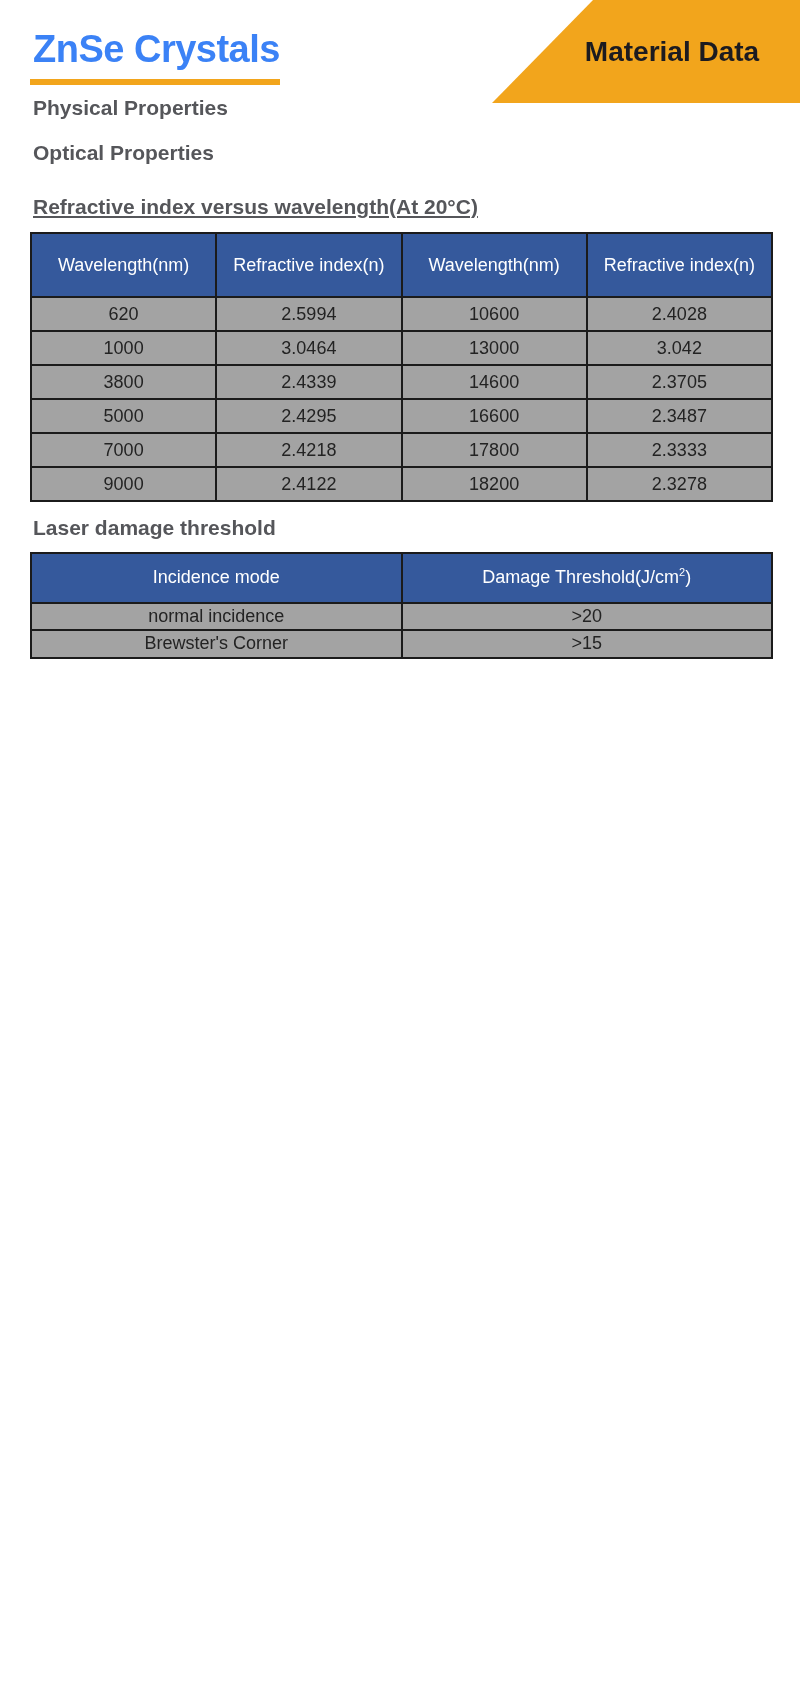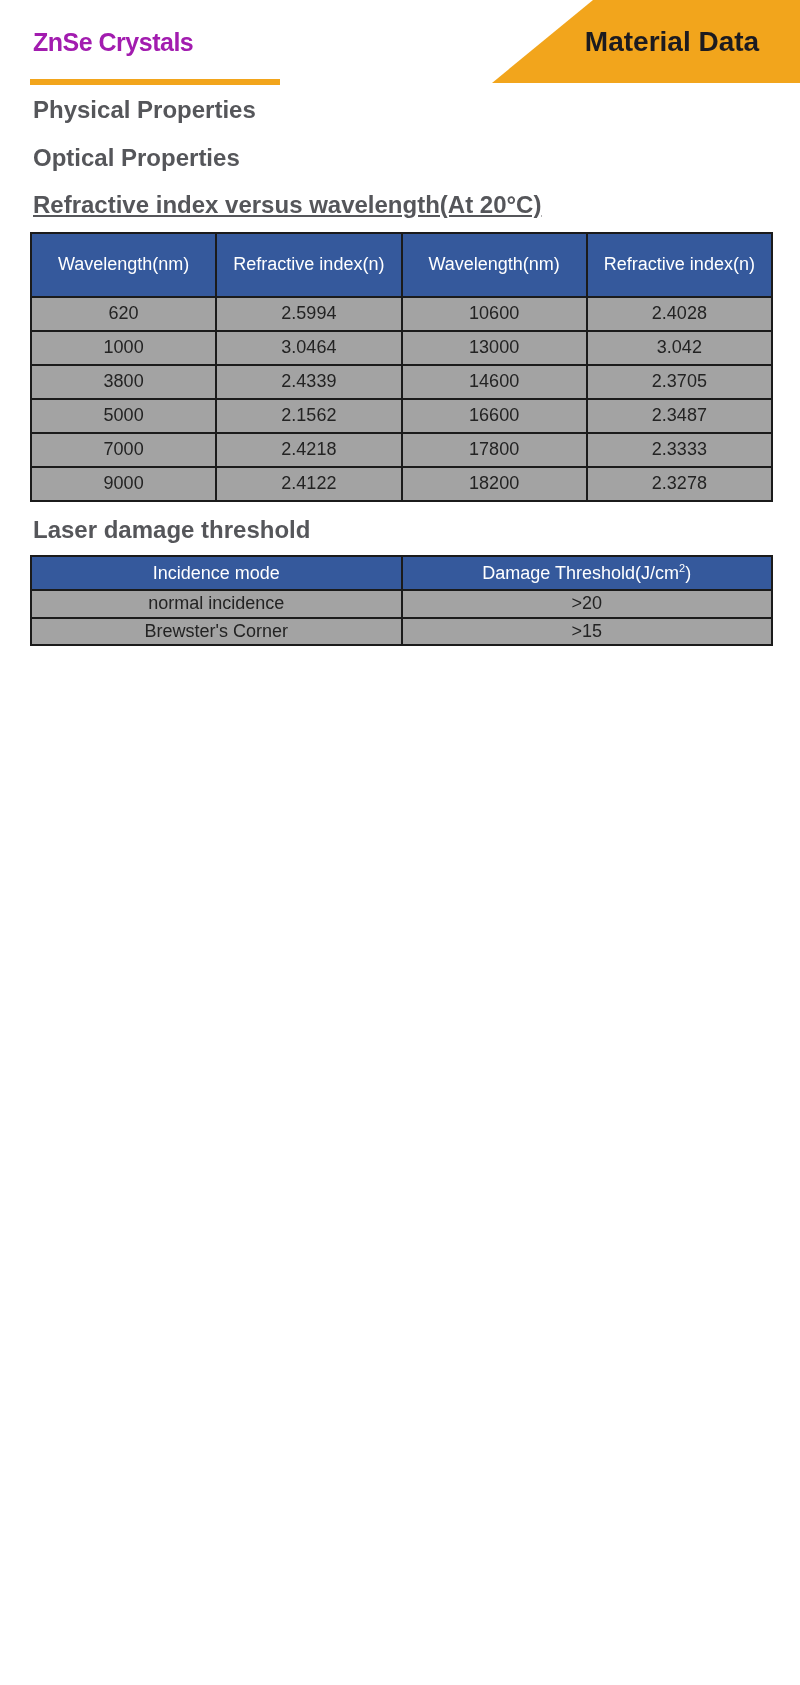--- a/index.html
+++ b/index.html
@@ -9,44 +9,44 @@
     --headgray:#55565A;
     --ink:#232323;
   }
   *{box-sizing:border-box;}
   html,body{margin:0;padding:0;background:#fff;}
   body{width:800px;font-family:"Liberation Sans","DejaVu Sans",sans-serif;color:var(--ink);}
   .page{position:relative;width:800px;height:1685px;overflow:hidden;background:#fff;}
 
   
   .hdr{position:relative;height:92px;}
-  .banner{position:absolute;top:0;right:0;width:308px;height:83px;background:var(--orange);
+  .banner{position:absolute;top:0;right:0;width:308px;height:103px;background:var(--orange);
           clip-path:polygon(32.8% 0,100% 0,100% 100%,0 100%);
           display:flex;align-items:center;justify-content:center;}
   .banner-label{font-size:28px;font-weight:700;color:#1c1b20;padding-left:52px;white-space:nowrap;}
-  .page-title{position:absolute;left:33px;top:28px;margin:0;font-size:25px;font-weight:700;color:#a21caf;letter-spacing:-0.5px;}
+  .page-title{position:absolute;left:33px;top:28px;margin:0;font-size:38px;font-weight:700;color:#3b82f6;letter-spacing:-0.5px;}
   .title-underline{position:absolute;left:30px;top:79px;width:250px;height:6px;background:var(--orange);}
 
   
-  h2{font-size:24px;font-weight:700;color:var(--headgray);margin:0 0 0 33px;line-height:1.18;}
+  h2{font-size:21px;font-weight:700;color:var(--headgray);margin:0 0 0 33px;line-height:1.18;}
   #physical-heading{margin-top:4px;margin-bottom:6px;}
-  #optical-heading{margin-top:14px;margin-bottom:4px;}
+  #optical-heading{margin-top:14px;margin-bottom:15px;}
   #refractive-heading{margin-top:14px;margin-bottom:13px;text-decoration:underline;}
   #laser-heading{margin-top:14px;margin-bottom:11px;}
 
   
   table{border-collapse:collapse;margin-left:30px;width:743px;table-layout:fixed;}
   td{border:2px solid var(--border);text-align:center;vertical-align:middle;
      font-size:18px;padding:1px 4px;line-height:1.3;margin-top:8px;}
   .label-cell,.head-cell{background:var(--blue);color:#fff;font-weight:400;}
   .value-cell{background:#a3a3a3;color:var(--ink);}
   #refractive-table td{height:34px;}
   #refractive-table .head-cell{height:64px;}
   #laser-table td{height:16px;}
-  #laser-table .head-cell{height:34px;}
+  #laser-table .head-cell{height:50px;}
   sup{font-size:11px;line-height:0;}
 </style>
 </head>
 <body>
 
 <div class="page">
 
   <div class="hdr">
     <div class="banner">
       <span class="banner-label">Material Data</span>
@@ -87,21 +87,21 @@
           <td class="value-cell">3.042</td>
         </tr>
         <tr>
           <td class="value-cell">3800</td>
           <td class="value-cell">2.4339</td>
           <td class="value-cell">14600</td>
           <td class="value-cell">2.3705</td>
         </tr>
         <tr>
           <td class="value-cell">5000</td>
-          <td class="value-cell">2.1562</td>
+          <td class="value-cell">2.4295</td>
           <td class="value-cell">16600</td>
           <td class="value-cell">2.3487</td>
         </tr>
         <tr>
           <td class="value-cell">7000</td>
           <td class="value-cell">2.4218</td>
           <td class="value-cell">17800</td>
           <td class="value-cell">2.3333</td>
         </tr>
         <tr>

